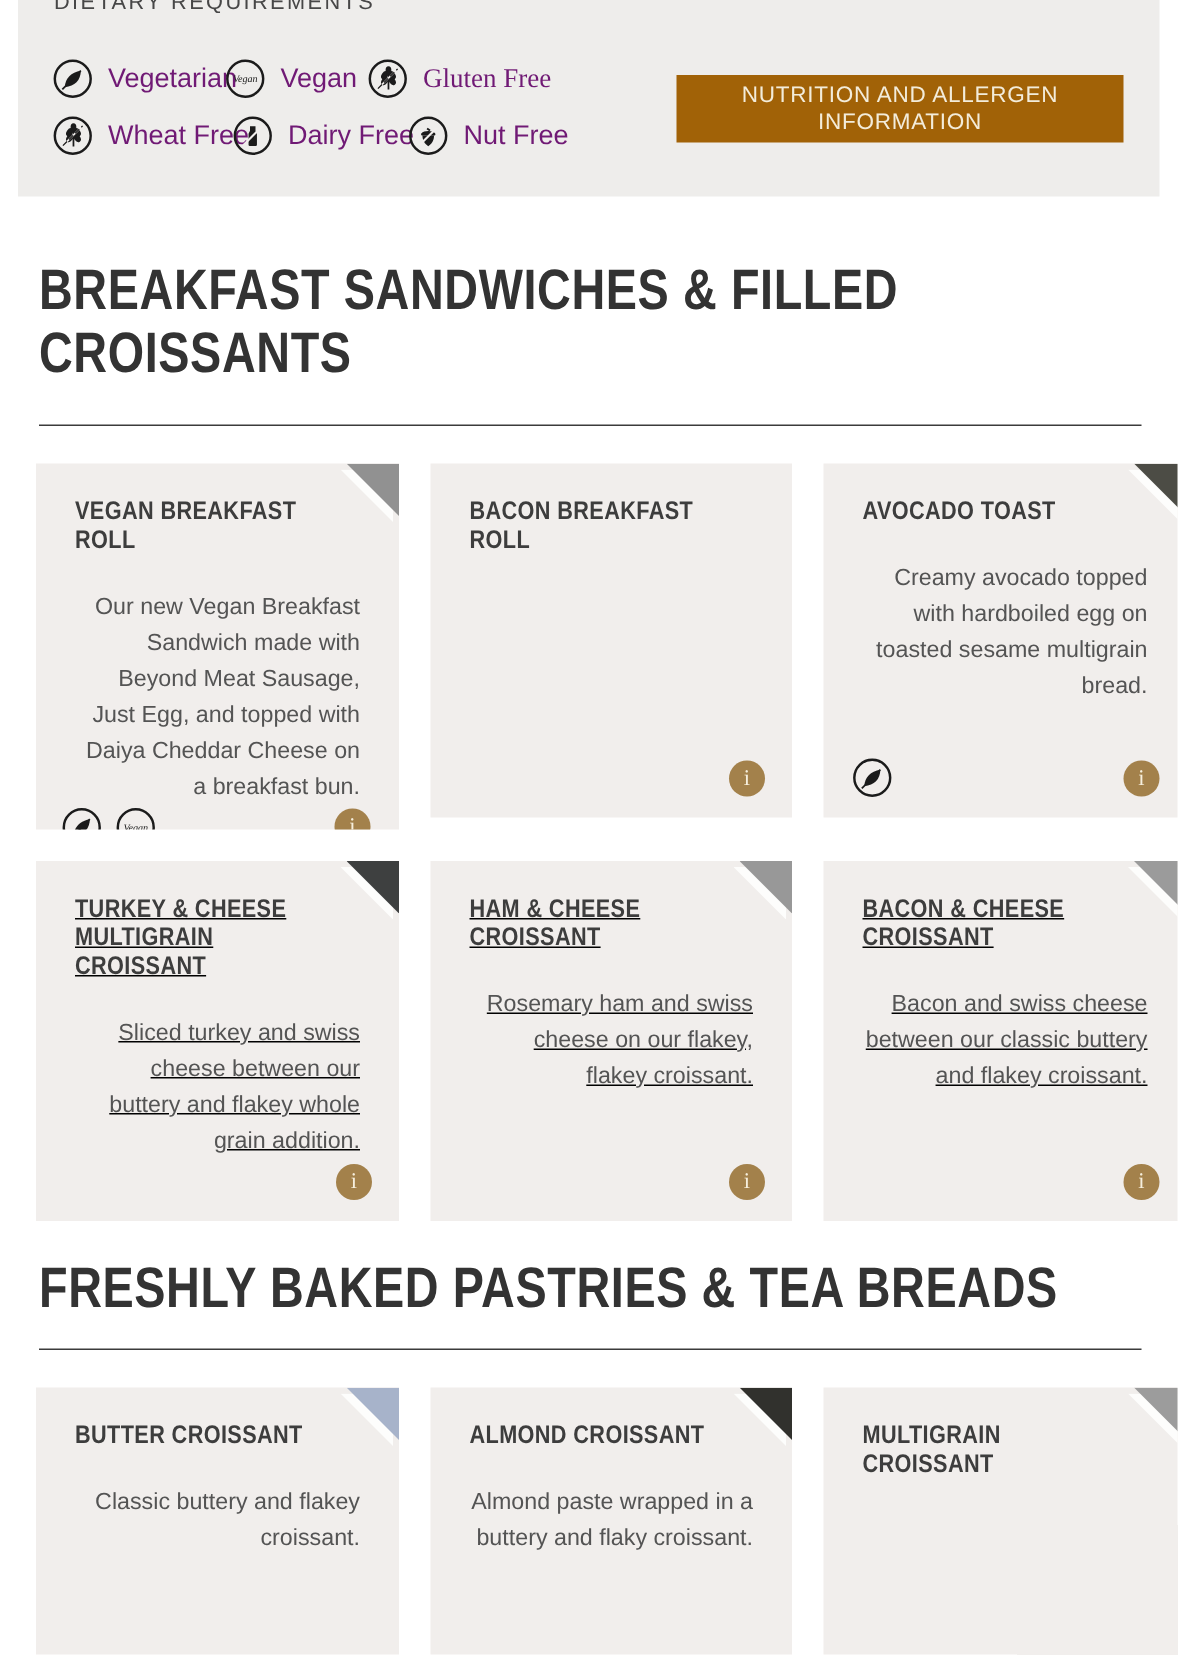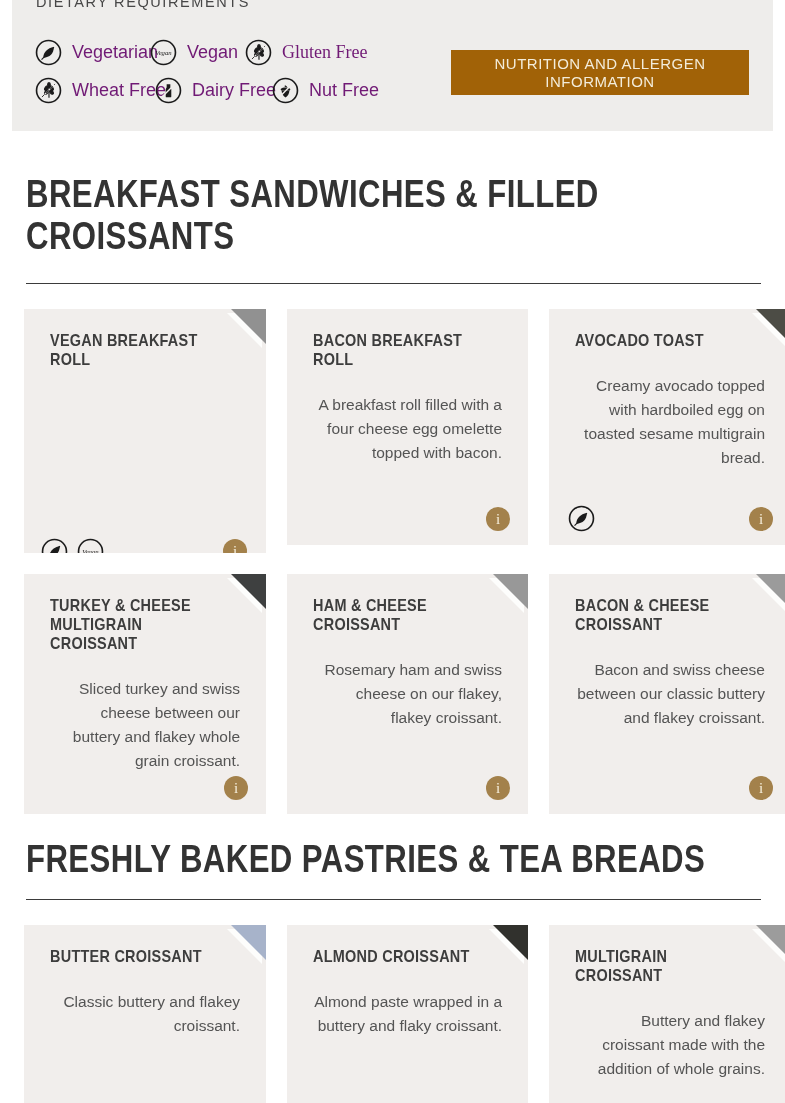--- a/index.html
+++ b/index.html
@@ -25,21 +25,21 @@
     letter-spacing:.5px;transform:scaleX(.82);transform-origin:left top;white-space:nowrap;
   }
   .section-title span{display:block;}
   #section1-title{top:173px;} #section2-title{top:838px;}
   .rule{position:absolute;left:26px;width:735px;height:0;border-top:1px solid #3b3b3b;}
   #rule1{top:283px;} #rule2{top:899px;}
   
   .grid{position:absolute;left:24px;width:708px;display:grid;grid-template-columns:242px 241px 242px;column-gap:6px;row-gap:2px;align-items:start;gap:21px;}
   #grid1{top:309px;} #grid2{top:925px;}
   .card{position:relative;background:#f1eeec;overflow:hidden;box-sizing:border-box;padding:22px 26px;}
-  .h-tall{height:244px;} .h-r1{height:236px;} .h-r2{height:240px;} .h-r3{height:230px;}
+  .h-tall{height:244px;} .h-r1{height:236px;} .h-r2{height:240px;text-decoration:underline;} .h-r3{height:230px;}
   .card-title{font-weight:bold;color:#3d3d3d;font-size:17px;line-height:19px;letter-spacing:.3px;
     transform:scaleX(.85);transform-origin:left top;white-space:nowrap;}
   .card-title span{display:block;}
   .card-desc{margin-top:24px;font-size:15.5px;line-height:24px;color:#545454;text-align:right;}
   
   .fold{position:absolute;top:0;right:0;width:35px;height:35px;}
   .fold-white{position:absolute;top:4px;right:4px;width:35px;height:35px;background:#fdfdfc;
     clip-path:polygon(0 0,100% 0,100% 100%);}
   .fold-tri{position:absolute;top:0;right:0;width:35px;height:35px;clip-path:polygon(0 0,100% 0,100% 100%);}
   
@@ -149,37 +149,37 @@
 
   <div class="card h-tall">
     <div class="fold">
       <div class="fold-white"></div>
       <div class="fold-tri" style="background: rgb(145, 145, 145);"></div>
     </div>
     <div class="card-title">
       <span>VEGAN BREAKFAST</span>
       <span>ROLL</span>
     </div>
+    <div class="card-desc">Our new Vegan Breakfast Sandwich made with Beyond Meat Sausage, Just Egg, and topped with Daiya Cheddar Cheese on a breakfast bun.</div>
     <div class="badges badges-clip">
       <svg width="27" height="27" viewBox="0 0 28 28">
           <use href="#ico-leaf"></use>
         </svg>
       <svg width="27" height="27" viewBox="0 0 28 28">
           <use href="#ico-vegan"></use>
         </svg>
     </div>
     <button class="info-btn info-clip">i</button>
   </div>
 
   <div class="card h-r1">
     <div class="card-title">
       <span>BACON BREAKFAST</span>
       <span>ROLL</span>
     </div>
-    <div class="card-desc">A breakfast roll filled with a four cheese egg omelette topped with bacon.</div>
     <button class="info-btn">i</button>
   </div>
 
   <div class="card h-r1">
     <div class="fold">
       <div class="fold-white"></div>
       <div class="fold-tri" style="background: rgb(76, 76, 69);"></div>
     </div>
     <div class="card-title">
       <span>AVOCADO TOAST</span>
@@ -196,21 +196,21 @@
   <div class="card h-r2">
     <div class="fold">
       <div class="fold-white"></div>
       <div class="fold-tri" style="background: rgb(62, 64, 64);"></div>
     </div>
     <div class="card-title">
       <span>TURKEY &amp; CHEESE</span>
       <span>MULTIGRAIN</span>
       <span>CROISSANT</span>
     </div>
-    <div class="card-desc">Sliced turkey and swiss cheese between our buttery and flakey whole grain croissant.</div>
+    <div class="card-desc">Sliced turkey and swiss cheese between our buttery and flakey whole grain addition.</div>
     <button class="info-btn">i</button>
   </div>
 
   <div class="card h-r2">
     <div class="fold">
       <div class="fold-white"></div>
       <div class="fold-tri" style="background: rgb(152, 152, 152);"></div>
     </div>
     <div class="card-title">
       <span>HAM &amp; CHEESE</span>
@@ -266,16 +266,15 @@
 
   <div class="card h-r3">
     <div class="fold">
       <div class="fold-white"></div>
       <div class="fold-tri" style="background: rgb(156, 156, 156);"></div>
     </div>
     <div class="card-title">
       <span>MULTIGRAIN</span>
       <span>CROISSANT</span>
     </div>
-    <div class="card-desc">Buttery and flakey croissant made with the addition of whole grains.</div>
   </div>
 
 </div>
 
 </body></html>

